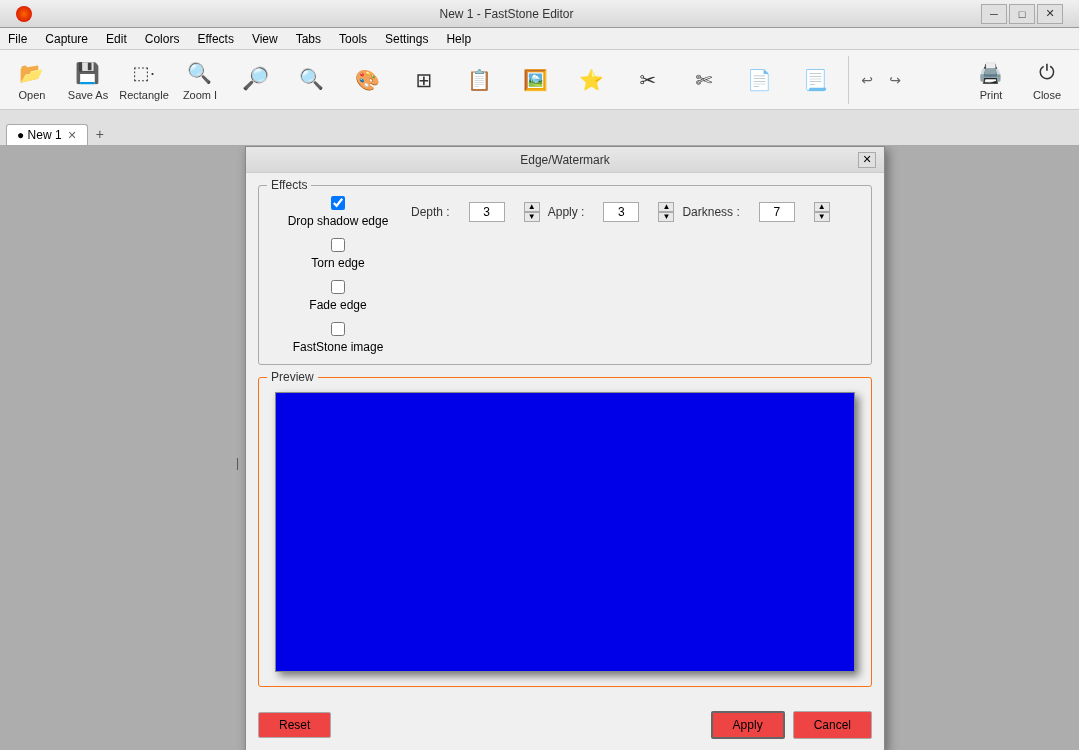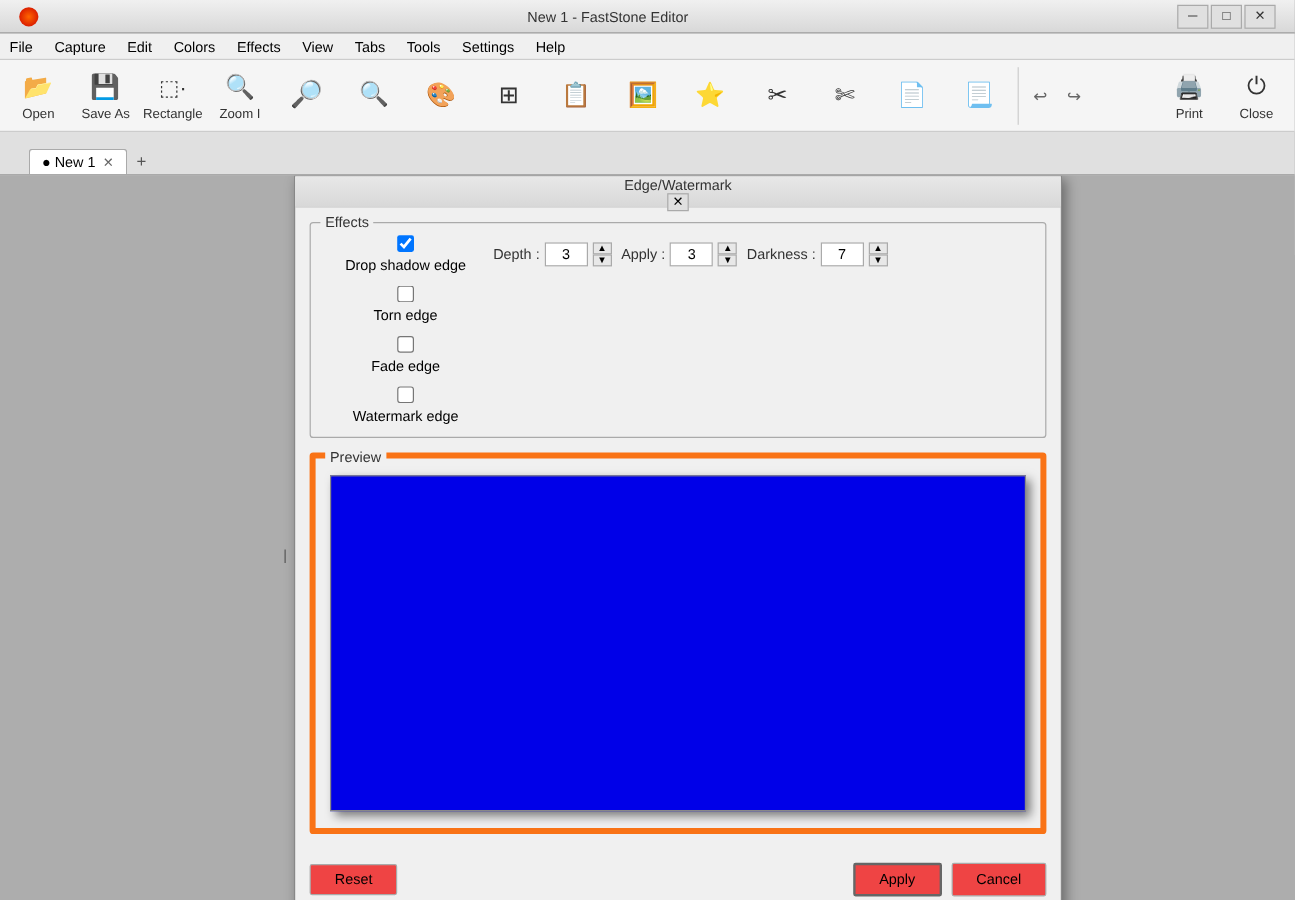--- a/index.html
+++ b/index.html
@@ -107,21 +107,21 @@
       background: #ccc;
       margin: 0 2px;
     }
 
     
     .tab-bar {
       background: #e0e0e0;
       height: 36px;
       display: flex;
       align-items: flex-end;
-      padding: 0 24px;
+      padding: 0 6px;
       border-bottom: 1px solid #aaa;
     }
     .tab {
       background: #f5f5f5;
       border: 1px solid #aaa;
       border-bottom: none;
       padding: 3px 10px;
       cursor: pointer;
       font-size: 12px;
       display: flex;
@@ -153,21 +153,20 @@
       box-shadow: 3px 3px 10px rgba(0,0,0,0.4);
     }
     .dialog-title-bar {
       background: linear-gradient(to bottom, #e8e8e8, #d8d8d8);
       height: 26px;
       display: flex;
       align-items: center;
       justify-content: space-between;
       padding: 0 8px;
       border-bottom: 1px solid #ccc;
-      flex-direction: column;
     }
     .dialog-title {
       font-size: 12px;
       color: #333;
       flex: 1;
       text-align: center;
     }
     .dialog-close-btn {
       width: 18px; height: 16px;
       background: #e0e0e0;
@@ -218,21 +217,21 @@
       flex-direction: column;
     }
     .checkbox-label input[type="checkbox"] {
       width: 14px; height: 14px;
       cursor: pointer;
     }
 
     .spin-group {
       display: flex;
       align-items: center;
-      gap: 4px;
+      gap: 19px;
     }
     .spin-label {
       font-size: 12px;
       color: #333;
     }
     .spin-input {
       width: 36px;
       height: 20px;
       border: 1px solid #aaa;
       padding: 2px 4px;
@@ -252,21 +251,21 @@
       cursor: pointer;
       display: flex;
       align-items: center;
       justify-content: center;
       font-size: 8px;
       line-height: 1;
     }
 
     
     .preview-group {
-      border: 5px solid #f97316;
+      border: 1px solid #f97316;
       border-radius: 3px;
       padding: 10px 4px;
       margin-bottom: 12px;
       position: relative;
     }
     .preview-label {
       position: absolute;
       top: -8px;
       left: 8px;
       background: #f0f0f0;
@@ -509,21 +508,21 @@
           <div class="effect-row">
             <label class="checkbox-label">
               <input type="checkbox" style="">
               <span>Fade edge</span>
             </label>
           </div>
 
           <div class="effect-row">
             <label class="checkbox-label">
               <input type="checkbox" style="">
-              <span>Watermark edge</span>
+              <span>FastStone image</span>
             </label>
           </div>
         </div>
 
         <div class="preview-group">
           <span class="preview-label">Preview</span>
           <div class="preview-canvas"></div>
         </div>
       </div>
 

